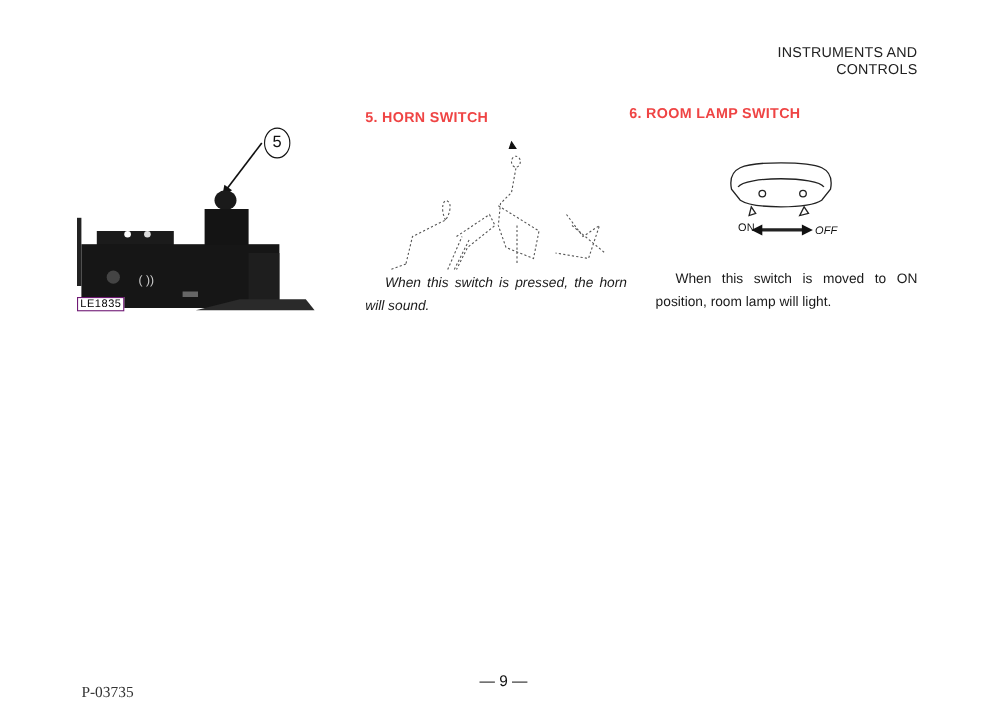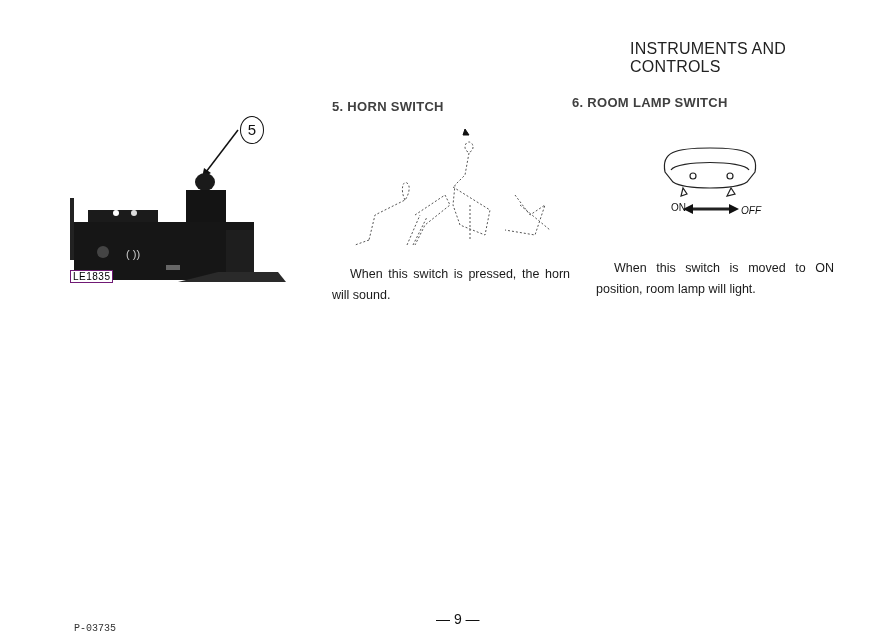--- a/index.html
+++ b/index.html
@@ -1,36 +1,36 @@
 <!DOCTYPE html>
 <html><head>
 <meta charset="utf-8">
 <style>
   html, body { margin:0; padding:0; }
   body { width:896px; height:640px; background:#ffffff; position:relative; overflow:hidden;
          font-family:"Liberation Sans", sans-serif; color:#111; }
   .abs { position:absolute; }
-  .running-head { left:630px; top:40px; width:204px; text-align:left; font-size:16px; letter-spacing:0.2px; color:#222; }
-  .sec-title { font-weight:bold; font-size:13px; letter-spacing:0.3px; color:#404040; }
+  .running-head { left:630px; top:40px; width:204px; text-align:right; font-size:13px; letter-spacing:0.2px; color:#222; }
+  .sec-title { font-weight:bold; font-size:13px; letter-spacing:0.3px; color:#ef4444; }
   .horn-title { left:332px; top:99px; }
   .lamp-title { left:572px; top:95px; }
   .body-text { font-size:12.5px; line-height:21px; color:#1a1a1a; text-align:justify; }
-  .horn-text { left:332px; top:264px; width:238px; }
-  .lamp-text { left:596px; top:258px; width:238px; }
+  .horn-text { left:332px; top:247px; width:238px;font-style:italic; }
+  .lamp-text { left:596px; top:243px; width:238px; }
   .indent { display:inline-block; width:18px; }
   .photo { left:68px; top:110px; width:222px; height:180px; }
   .photo-label { left:70px; top:270px; font-size:10px; background:#fff; color:#000; padding:0 2px; letter-spacing:0.5px; border:1px solid #701a75; }
   .callout-num { left:240px; top:116px; width:22px; height:26px; border:1px solid #111; border-radius:50%;
                  font-size:15px; text-align:center; line-height:26px; }
   .horn-figure { left:345px; top:125px; width:215px; height:125px; }
   .lamp-figure { left:655px; top:140px; width:110px; height:80px; }
   .lamp-on { left:671px; top:202px; font-size:10px; }
   .lamp-off { left:741px; top:205px; font-size:10px;font-style:italic; }
   .page-num { left:436px; top:611px; font-size:14px; }
-  .doc-code { left:74px; top:623px; font-size:10px; font-family:Liberation Mono, monospace; color:#333; }
+  .doc-code { left:74px; top:623px; font-size:14px; font-family:Liberation Serif, serif; color:#333; }
 </style>
 </head>
 <body>
 
 <div class="abs running-head">INSTRUMENTS AND CONTROLS</div>
 
 <div class="abs photo">
   <svg width="222" height="180" viewBox="0 0 222 180">
     <line x1="170" y1="20" x2="138" y2="62" stroke="#111" stroke-width="1.5"></line>
     <polygon points="134,68 136,58 143,63" fill="#111"></polygon>

